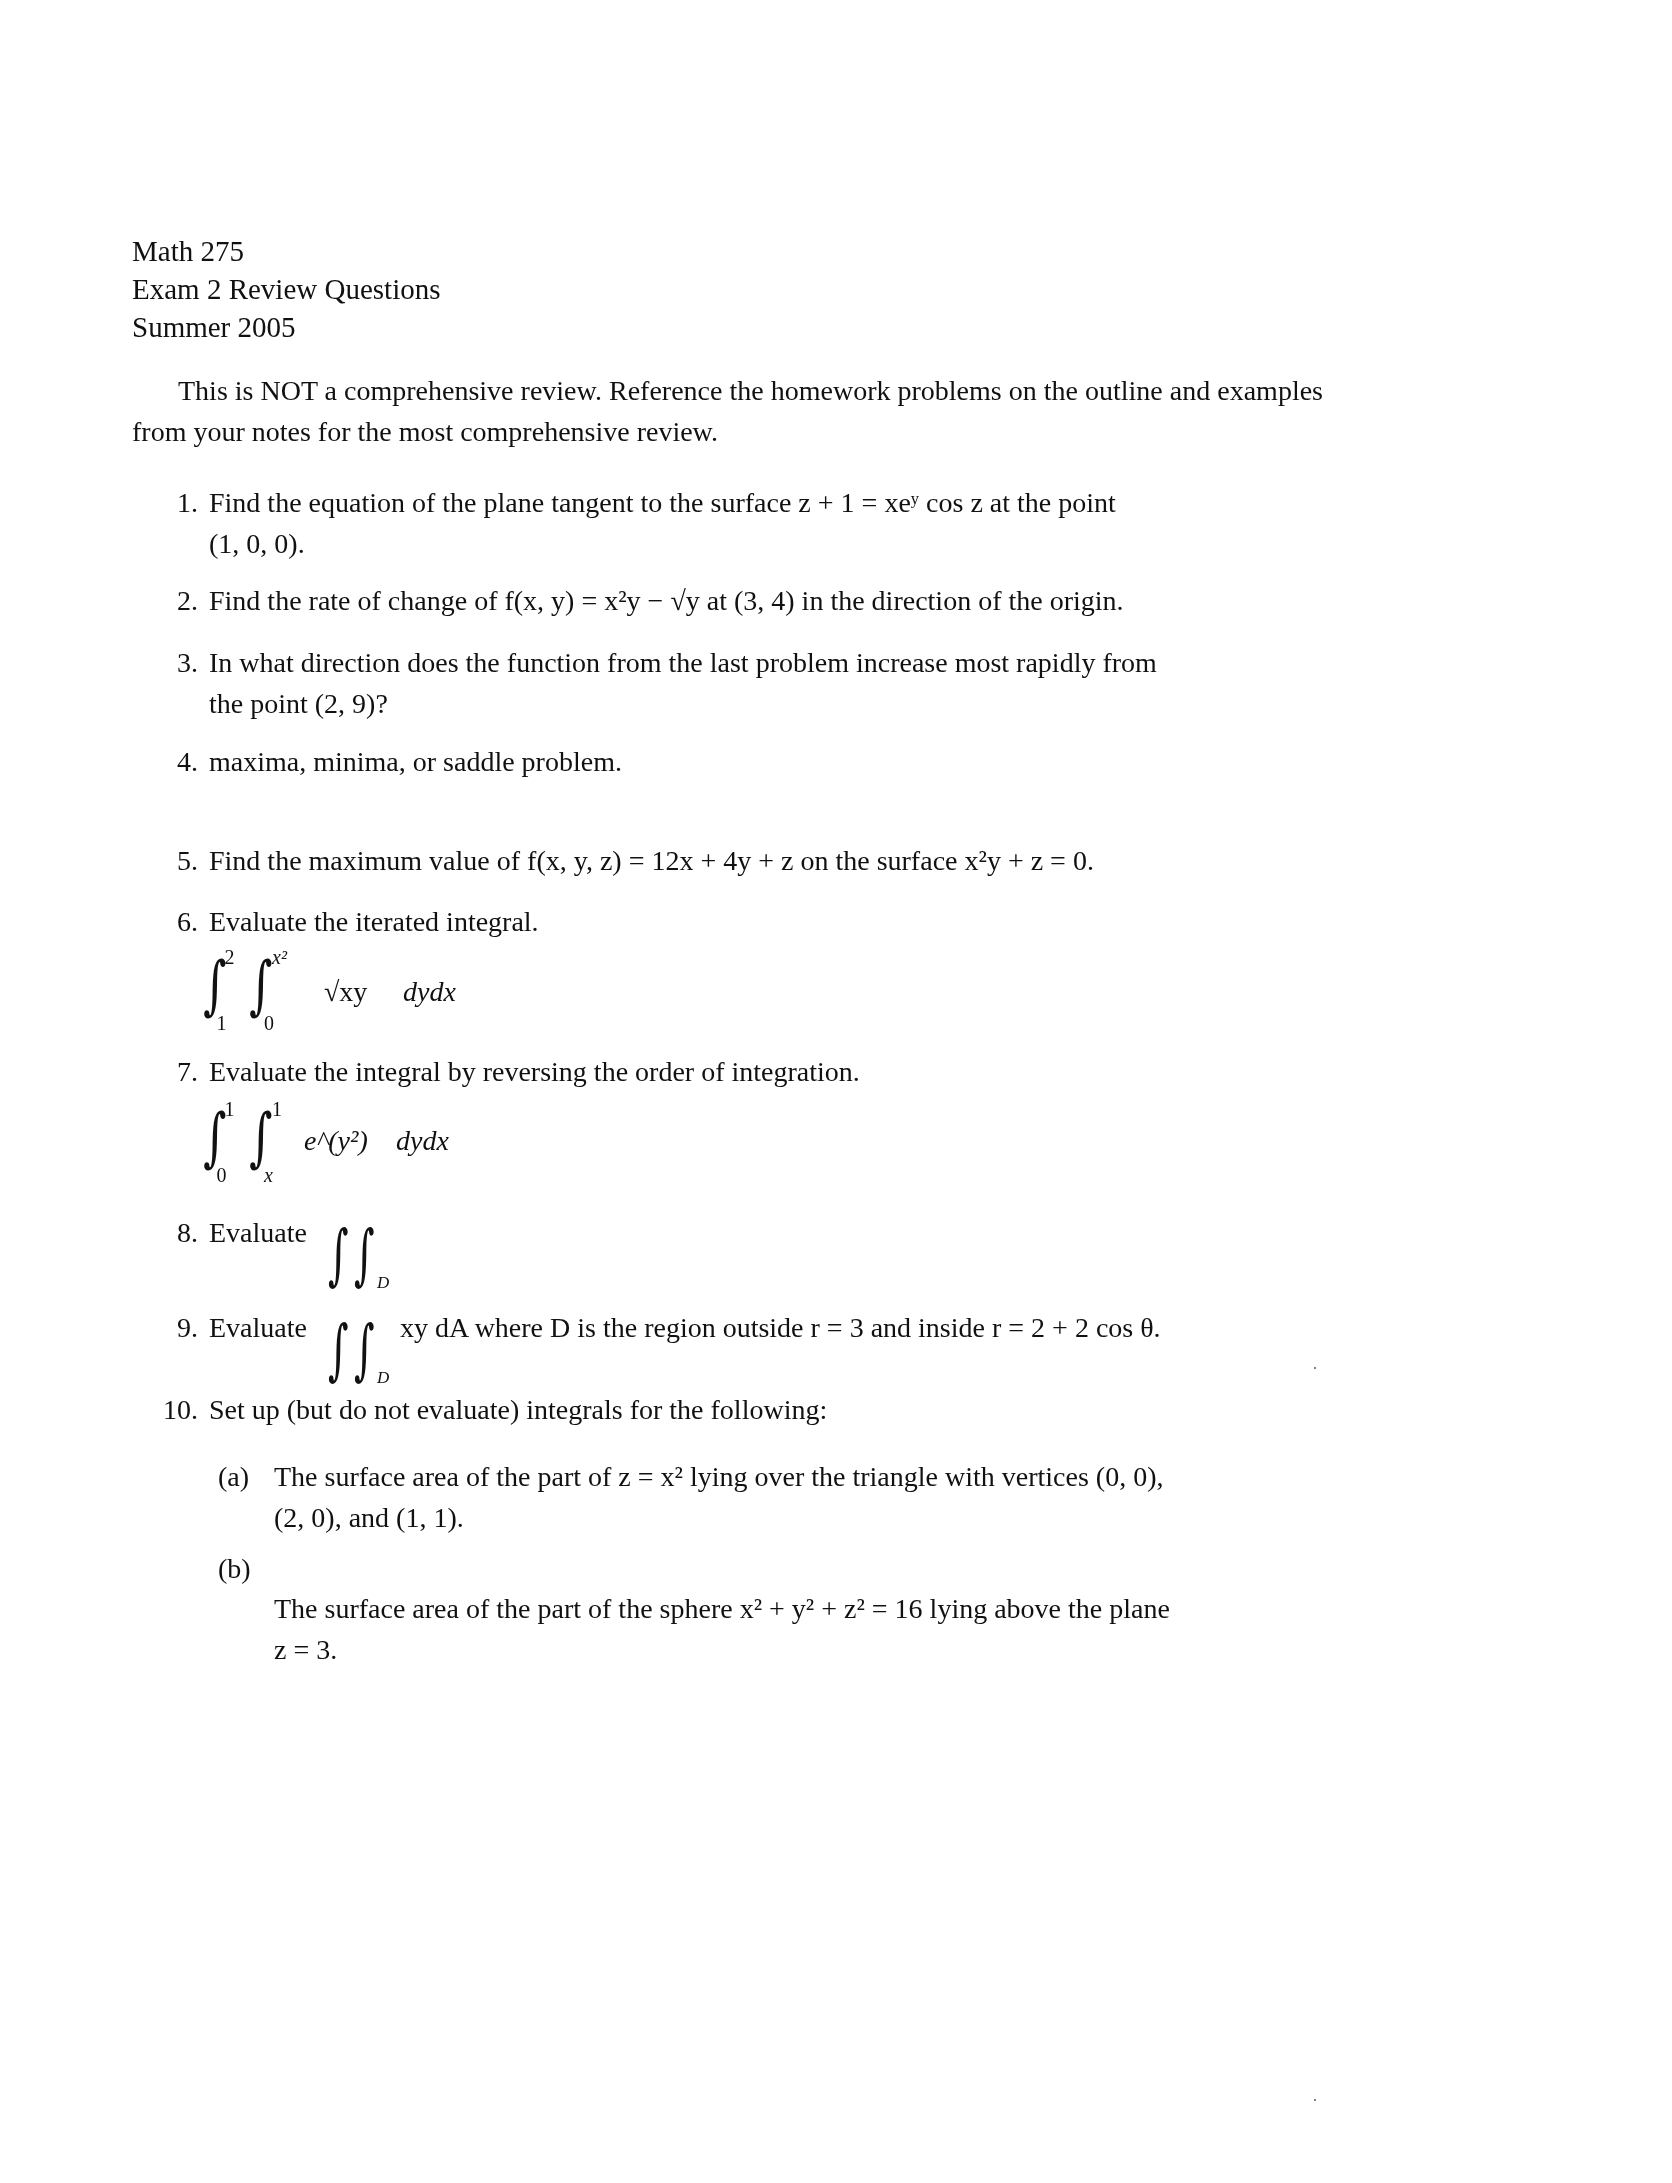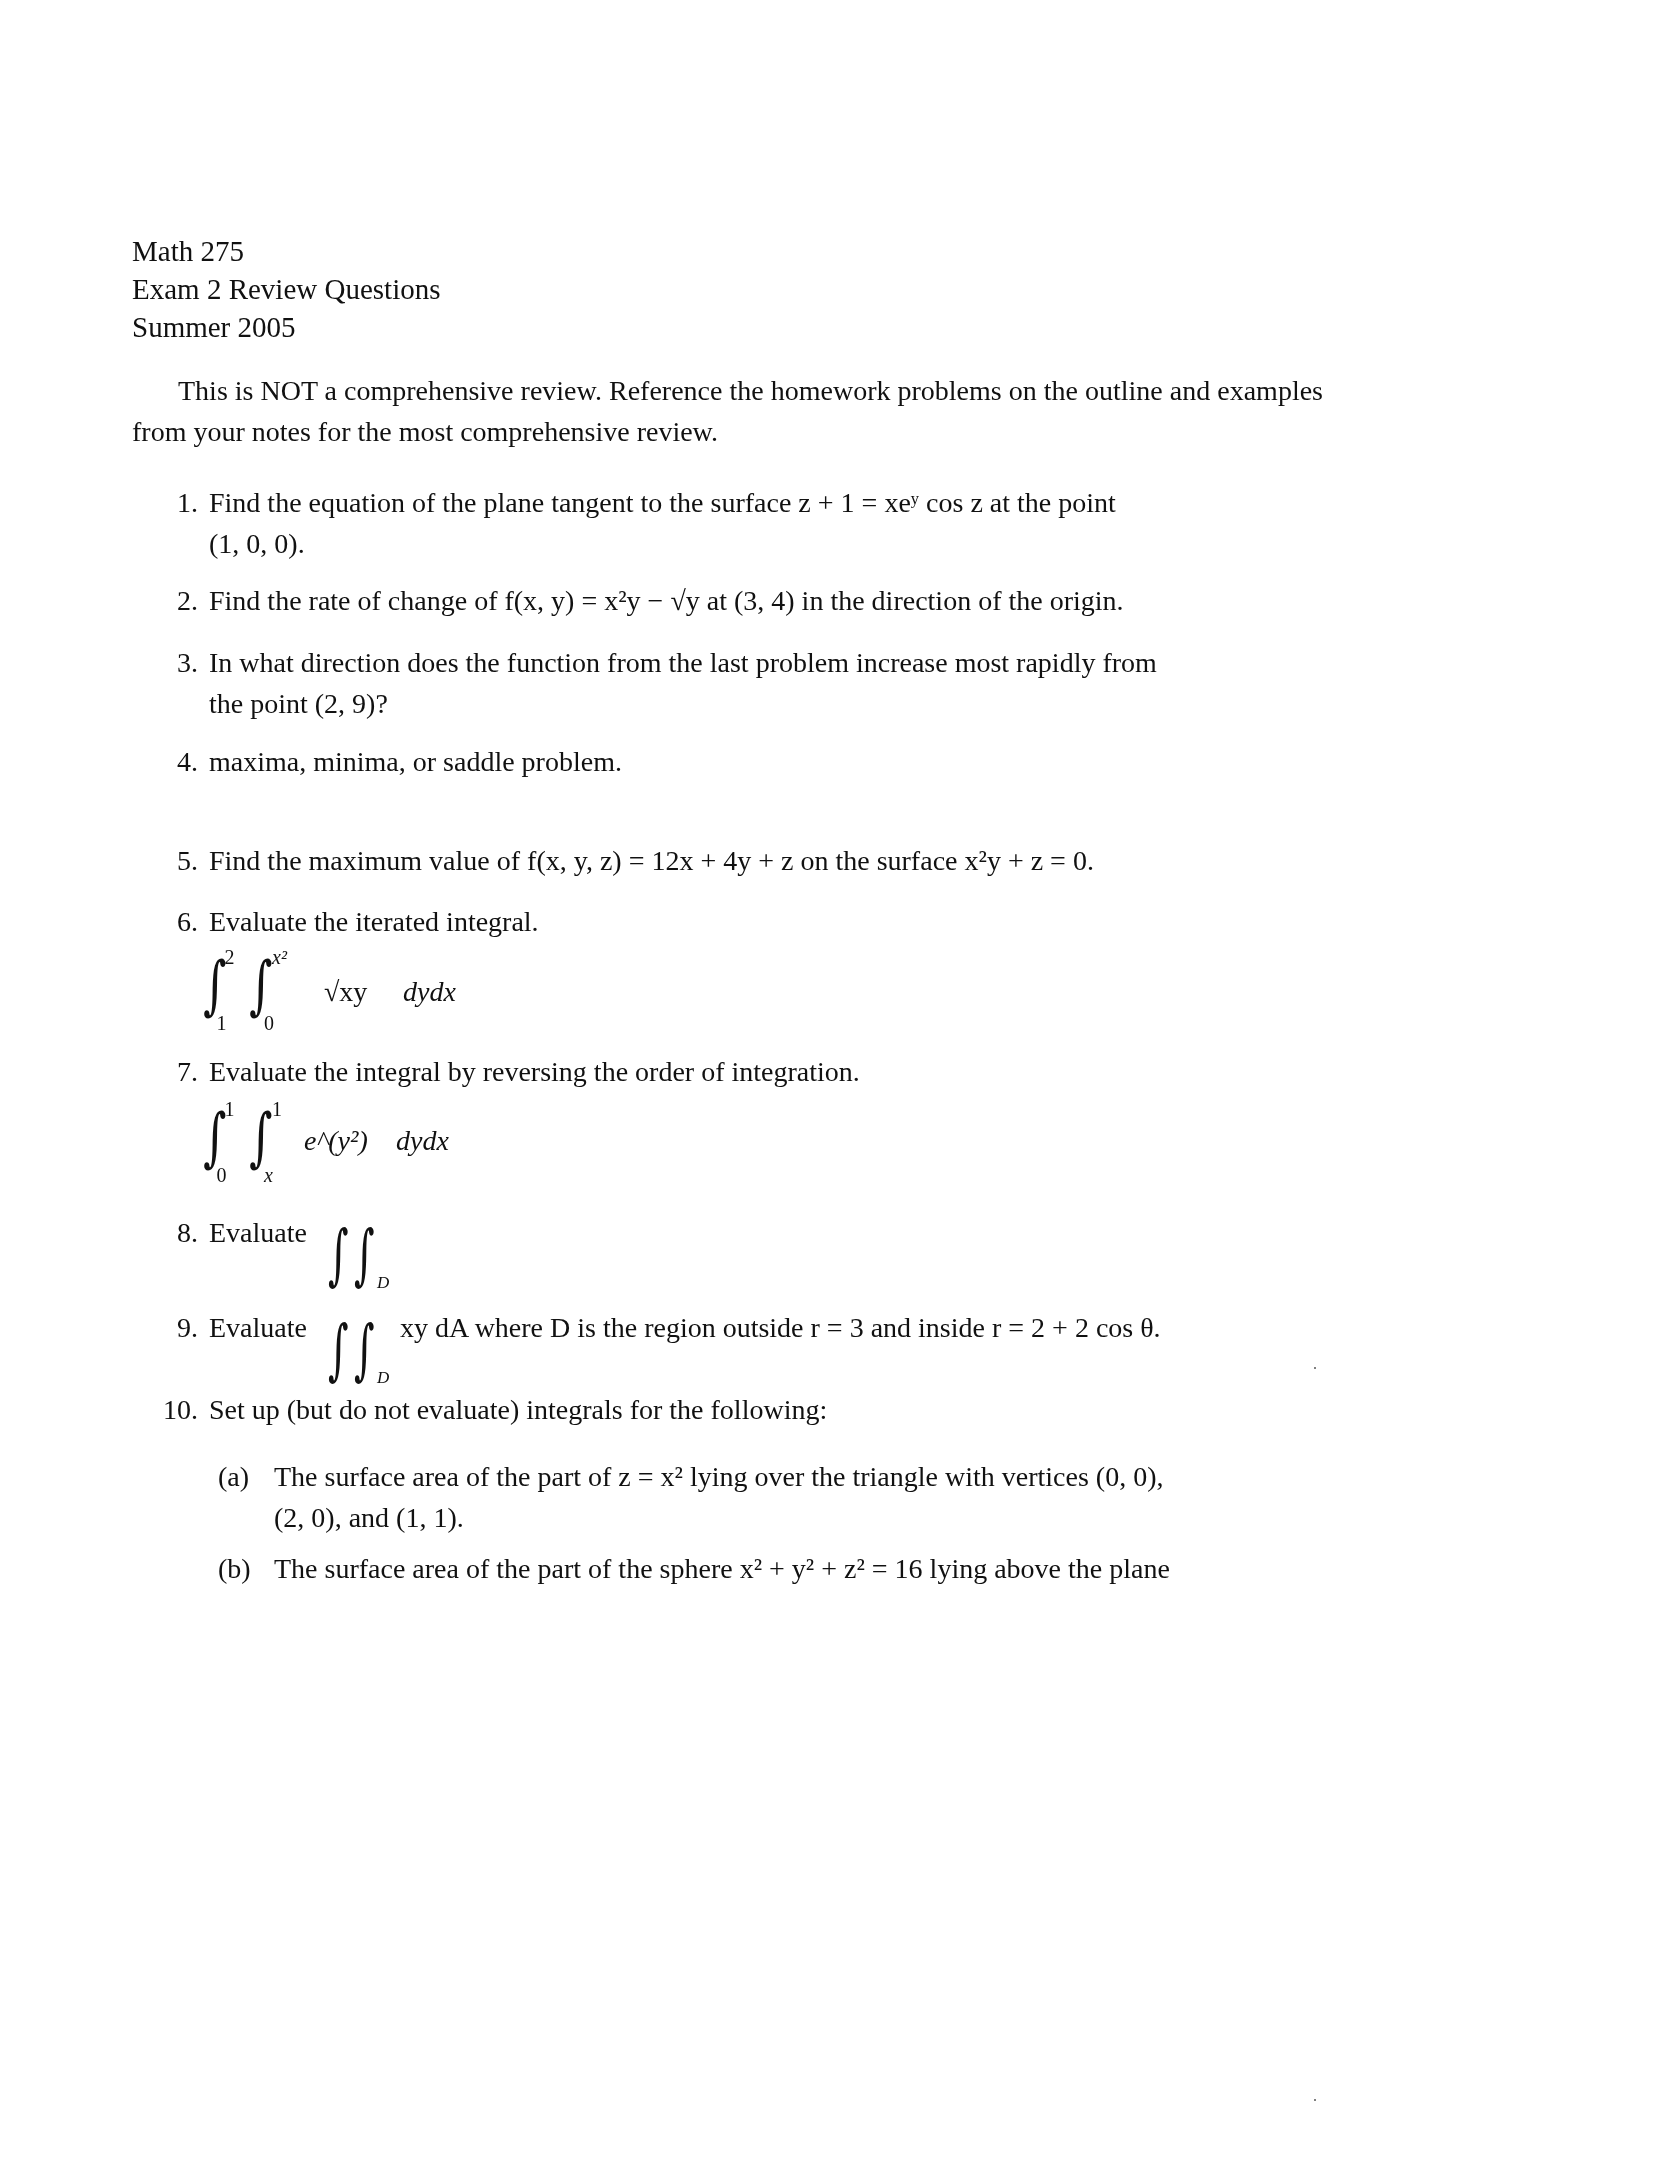--- a/index.html
+++ b/index.html
@@ -140,21 +140,22 @@
   <div class="sub serif" style="left:218px; top:1456px;">
     <span style="position:absolute; left:0;">(a)</span>
     <div style="position:absolute; left:56px; width:1072px; white-space:nowrap;">
       <div>The surface area of the part of z = x² lying over the triangle with vertices (0, 0),</div>
       <div>(2, 0), and (1, 1).</div>
     </div>
   </div>
 
   <div class="sub serif" style="left:218px; top:1548px;">
     <span style="position:absolute; left:0;">(b)</span>
-    <div style="position:absolute; left:56px; width:1072px; white-space:nowrap;">
+    <div style="position:absolute; left:56px; width:1072px; white-space:nowrap;margin-top:40px;">
       <div>The surface area of the part of the sphere x² + y² + z² = 16 lying above the plane</div>
+      <div>z = 3.</div>
     </div>
   </div>
 
   <div class="mark" style="left:1314px; top:1367px;"></div>
   <div class="mark" style="left:1314px; top:2099px;"></div>
 </div>
 
 
 </body></html>

